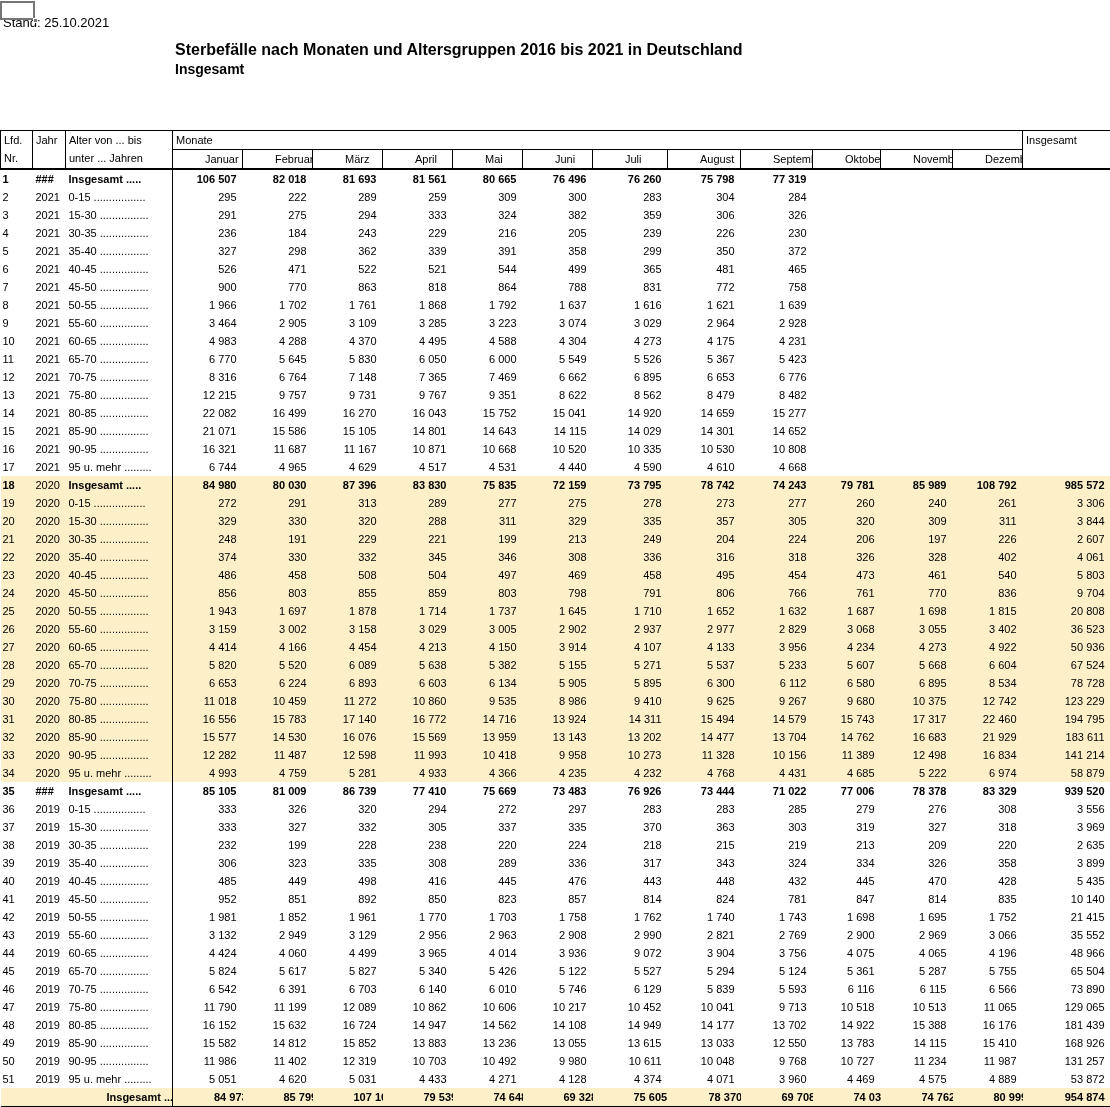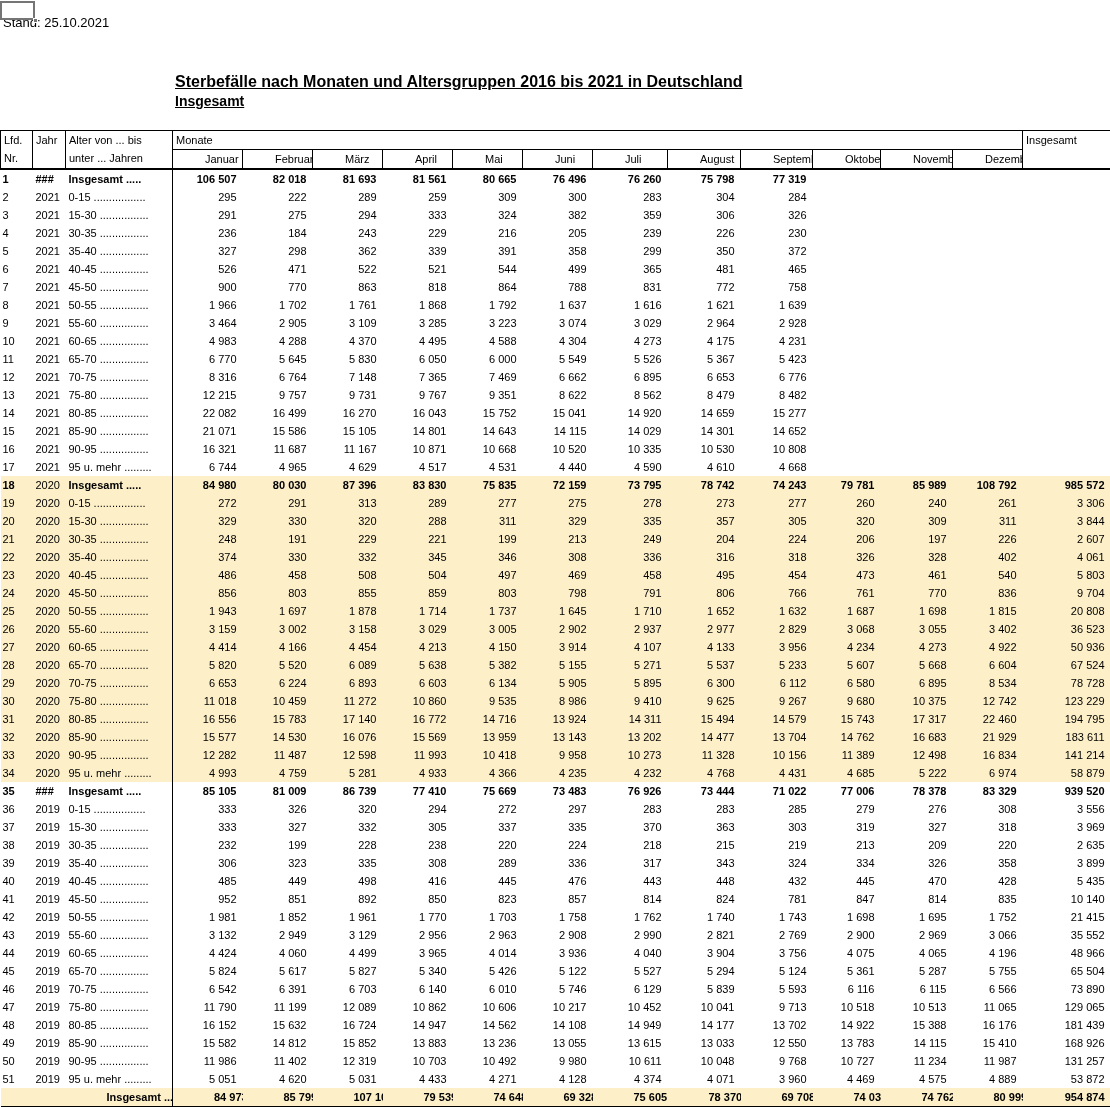--- a/index.html
+++ b/index.html
@@ -6,21 +6,21 @@
   * { box-sizing:border-box; }
   html,body { margin:0; padding:0; }
   body {
     width:1110px; height:1107px; background:#fff; position:relative;
     font-family:"Liberation Sans", sans-serif; color:#000; overflow:hidden;
   }
   .stand-label { position:absolute; left:3px; top:15px; font-size:13px; white-space:nowrap; z-index:1; }
   .cell-cursor { position:absolute; left:0; top:1px; width:35px; height:19px; border:2px solid #757575; z-index:2; }
   .fill-handle { position:absolute; left:33px; top:18px; width:5px; height:5px; background:#757575; border:1px solid #fff; z-index:3; }
 
-  .titles { position:absolute; left:175px; top:72px;text-decoration:underline; }
+  .titles { position:absolute; left:175px; top:40px; }
   .title    { font-size:16px; font-weight:bold; line-height:20px; white-space:nowrap; }
   .subtitle { font-size:14px; font-weight:bold; line-height:19px; color:var(--accent-red); white-space:nowrap; }
   .section  { font-size:14px; font-weight:bold; line-height:19px; white-space:nowrap; }
 
   table.grid {
     position:absolute; left:0; top:130px; width:1110px;
     border-collapse:collapse; table-layout:fixed; font-size:11px;
   }
   th, td { padding:0; margin:0; white-space:nowrap; overflow:hidden; }
   thead th {
@@ -879,21 +879,21 @@
       <tr>
         <td class="nr">44</td>
         <td class="jahr">2019</td>
         <td class="alter">60-65 ................</td>
         <td class="num">4 424</td>
         <td class="num">4 060</td>
         <td class="num">4 499</td>
         <td class="num">3 965</td>
         <td class="num">4 014</td>
         <td class="num">3 936</td>
-        <td class="num">4 040</td>
+        <td class="num">9 072</td>
         <td class="num">3 904</td>
         <td class="num">3 756</td>
         <td class="num">4 075</td>
         <td class="num">4 065</td>
         <td class="num">4 196</td>
         <td class="num">48 966</td>
       </tr>
       <tr>
         <td class="nr">45</td>
         <td class="jahr">2019</td>

